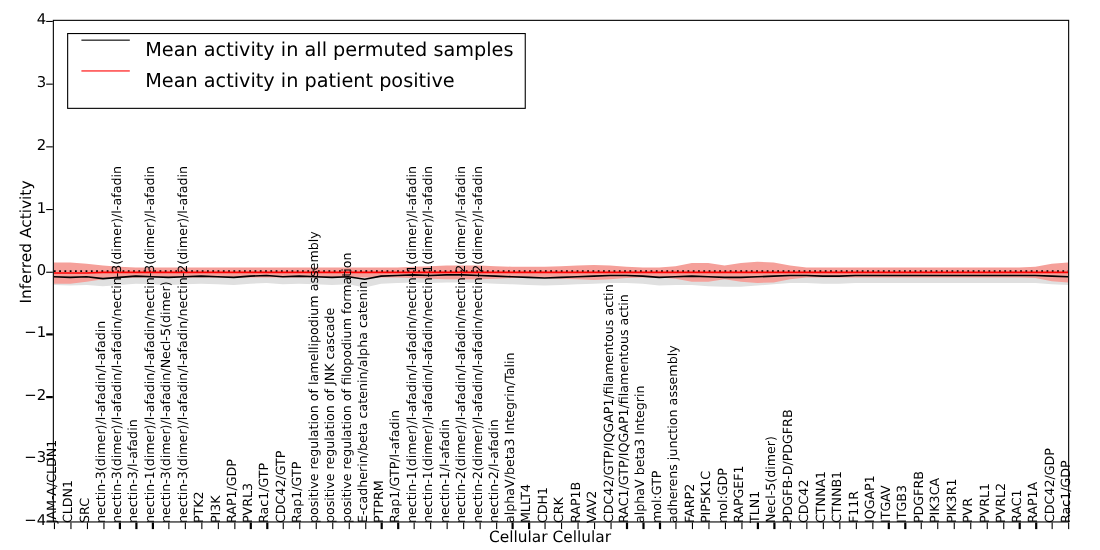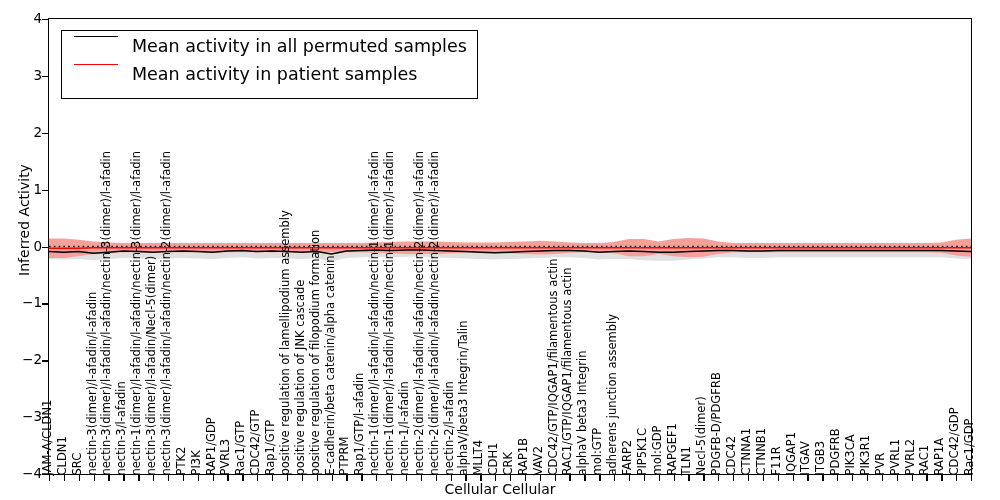--- a/index.html
+++ b/index.html
@@ -161,21 +161,21 @@
     </div>
   <div id="x-axis-label">Cellular Cellular</div>
 
   <div id="legend">
     <div class="legend-row">
       <span class="legend-swatch"></span>
       <span class="legend-text">Mean activity in all permuted samples</span>
     </div>
     <div class="legend-row">
       <span class="legend-swatch red"></span>
-      <span class="legend-text">Mean activity in patient samples</span>
+      <span class="legend-text">Mean activity in patient positive</span>
     </div>
   </div>
 
 <div class="ytick-mark" style="top: 474px;"></div>
     <div class="ytick-mark" style="top: 417.125px;"></div>
     <div class="ytick-mark" style="top: 360.25px;"></div>
     <div class="ytick-mark" style="top: 303.375px;"></div>
     <div class="ytick-mark" style="top: 246.5px;"></div>
     <div class="ytick-mark" style="top: 189.625px;"></div>
     <div class="ytick-mark" style="top: 132.75px;"></div>

